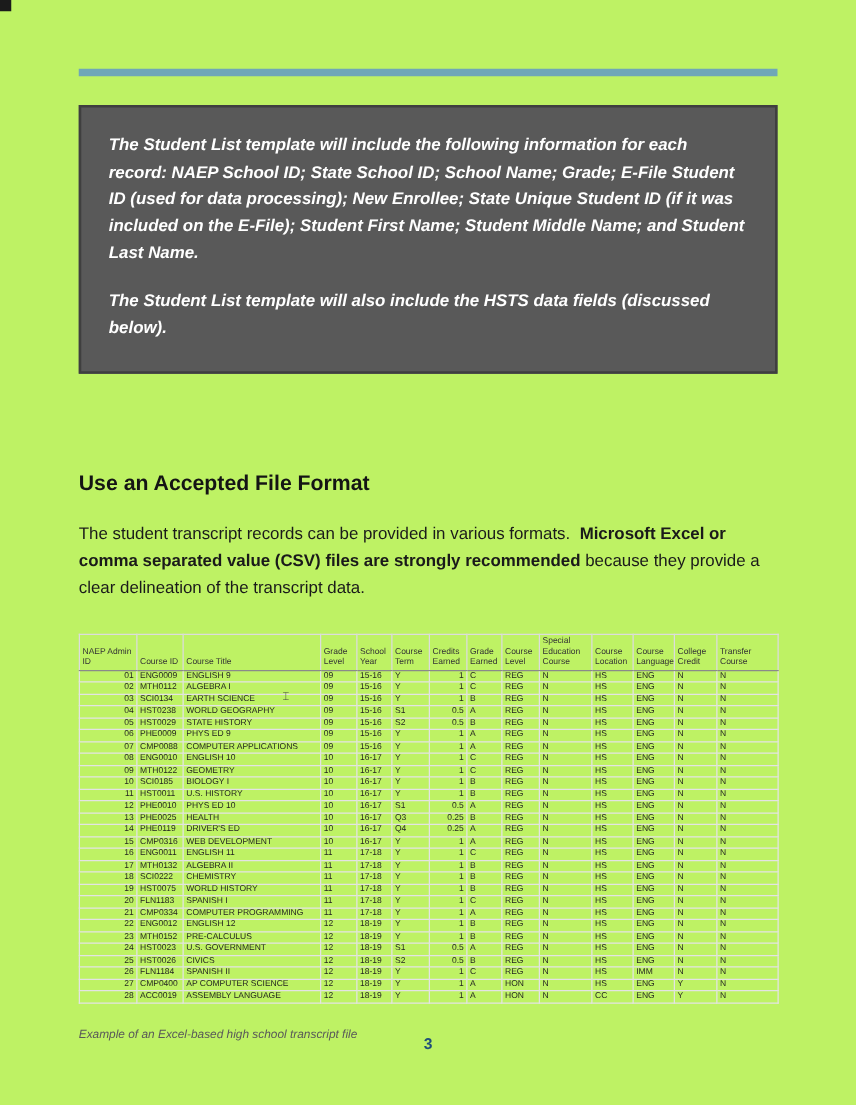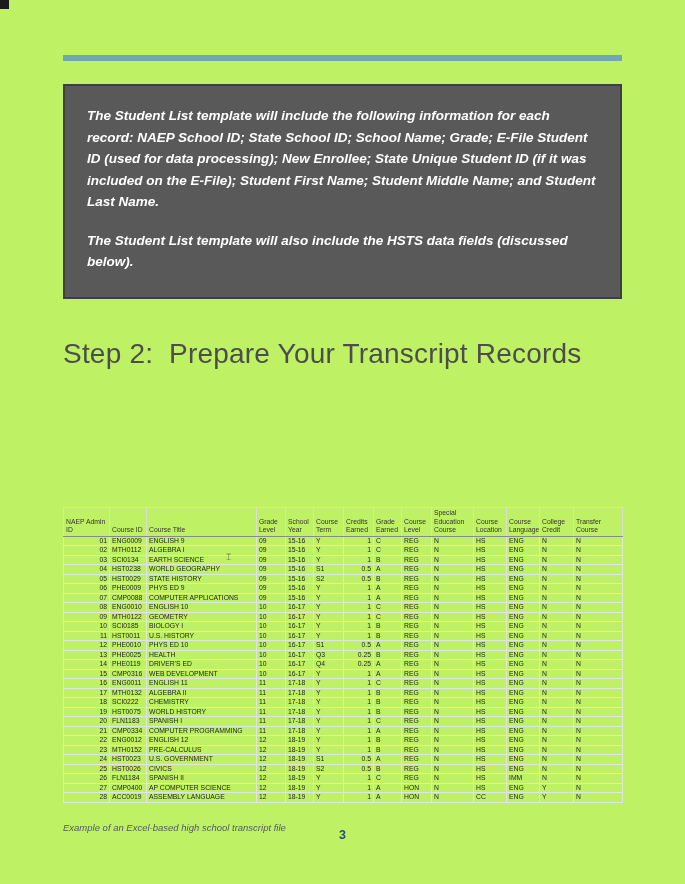--- a/index.html
+++ b/index.html
@@ -123,23 +123,24 @@
 
   <div class="corner-artifact"></div>
 
   <div class="accent-bar"></div>
 
   <div class="info-box">
     <p>The Student List template will include the following information for each record: NAEP School ID; State School ID; School Name; Grade; E-File Student ID (used for data processing); New Enrollee; State Unique Student ID (if it was included on the E-File); Student First Name; Student Middle Name; and Student Last Name.</p>
     <p>The Student List template will also include the HSTS data fields (discussed below).</p>
   </div>
 
-  <h1 class="step-title">Step 2:  Prepare Your Transcript Records</h1>
-
-
+
+  <h2 class="sub-title">Use an Accepted File Format</h2>
+
+  <p class="body-text"><span>The student transcript records can be provided in various formats.  </span><span class="bold">Microsoft Excel or comma separated value (CSV) files are strongly recommended</span><span> because they provide a clear delineation of the transcript data.</span></p>
 
   <div class="table-wrap">
     <table>
       <colgroup>
         <col style="width:46px">
           <col style="width:37px">
           <col style="width:110px">
         <col style="width:29px">
           <col style="width:28px">
           <col style="width:30px">

